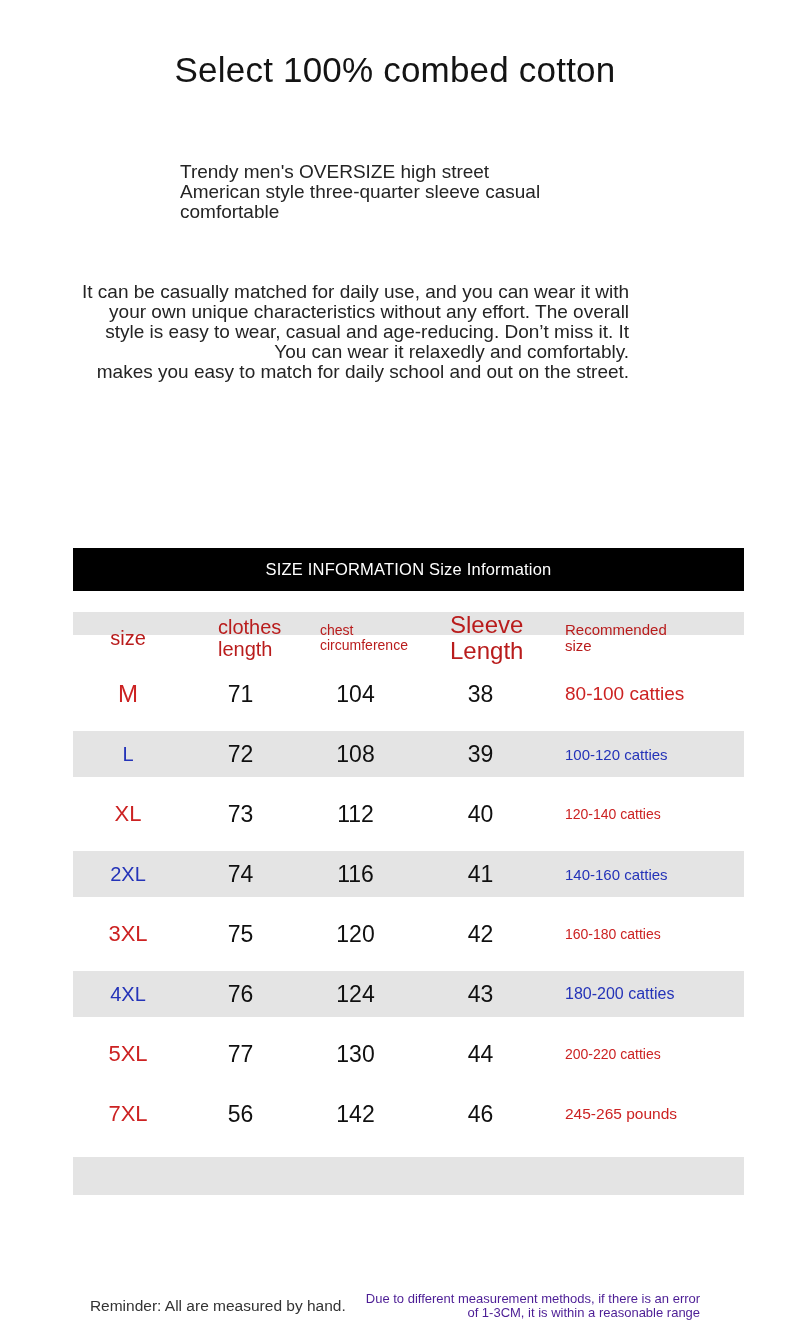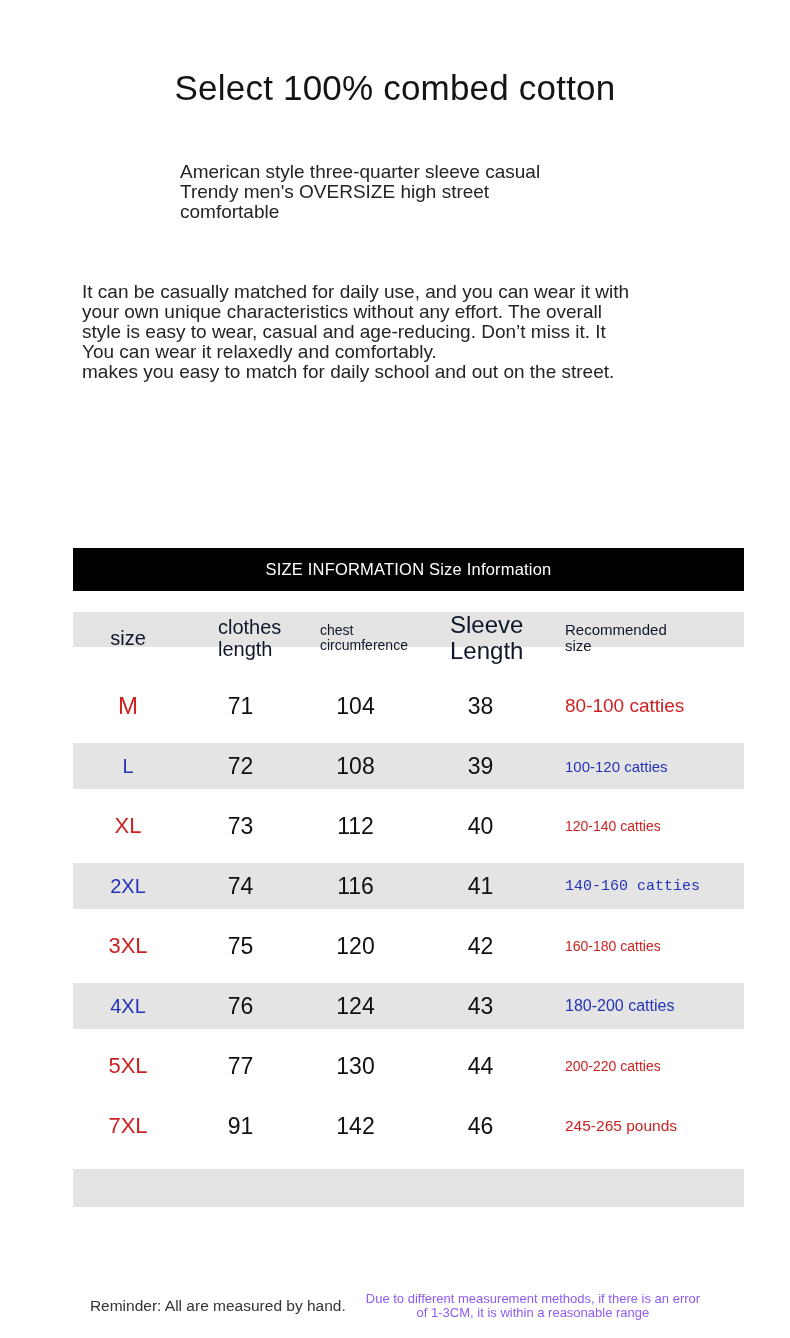--- a/index.html
+++ b/index.html
@@ -7,47 +7,47 @@
   body {
     width:790px; height:1338px; position:relative;
     font-family:"Liberation Sans", sans-serif; color:#222;
     overflow:hidden;
   }
   :root {
     --red:#cc2222; --blue:#2433b8; --stripe:#e4e4e4; --ink:#161616;
   }
 
   .title {
-    position:absolute; top:68px; left:0; width:100%;
+    position:absolute; top:50px; left:0; width:100%;
     text-align:center; font-size:35px; font-weight:400; color:#141414;
     letter-spacing:0.2px;
   }
 
   .intro {
     position:absolute; left:180px; top:162px;
     font-size:19px; line-height:20px; color:#242424;
   }
   .desc {
     position:absolute; left:82px; top:282px;
-    font-size:19px; line-height:20px; color:#242424;
+    font-size:19px; line-height:20px; color:#242424;text-align:right;
   }
 
   .banner {
     position:absolute; left:73px; top:548px; width:671px; height:43px;
     background:#000000; color:#ffffff;
     display:flex; align-items:center; justify-content:center;
     font-size:16.5px; letter-spacing:0.2px;
   }
 
   .size-table { position:absolute; left:73px; top:612px; width:671px; }
 
   .thead {
     display:grid; grid-template-columns:110px 115px 115px 135px 196px;
-    background:var(--stripe); height:35px; align-items:center;
-    color:#0f172a;
+    background:var(--stripe); height:23px; align-items:center;
+    color:#b91c1c;
   }
   .th { line-height:1.1; }
   .th-size   { text-align:center; font-size:20px; }
   .th-clothes{ font-size:20px; padding-left:35px; }
   .th-chest  { font-size:14px; padding-left:22px; }
   .th-sleeve { font-size:24px; padding-left:37px; }
   .th-rec    { font-size:15px; padding-left:17px; max-width:128px; }
 
   .rows { margin-top:29px; }
   .trow {
@@ -64,45 +64,45 @@
   .red  .c-size { color:var(--red);  font-size:22px; }
   .blue .c-size { color:var(--blue); font-size:20px; }
   .c-rec { text-align:left; padding-left:17px; }
   .red  .c-rec { color:var(--red); }
   .blue .c-rec { color:var(--blue); }
 
   .rows .trow:nth-child(1) .c-size { font-size:24px; }
   .rows .trow:nth-child(1) .c-rec  { font-size:19px; }
   .rows .trow:nth-child(2) .c-rec  { font-size:15px; }
   .rows .trow:nth-child(3) .c-rec  { font-size:14px; }
-  .rows .trow:nth-child(4) .c-rec  { font-size:15px;font-family:Liberation Mono, monospace; }
+  .rows .trow:nth-child(4) .c-rec  { font-size:15px; }
   .rows .trow:nth-child(5) .c-rec  { font-size:14px; }
   .rows .trow:nth-child(6) .c-rec  { font-size:16px; }
   .rows .trow:nth-child(7) .c-rec  { font-size:14px; }
   .rows .trow:nth-child(8) .c-rec  { font-size:15.5px; }
   .rows .trow:nth-child(9) .c-rec  { font-size:18px; }
   .rows .trow:nth-child(9) .c-size { font-size:21px; }
 
   .empty-band { margin-top:13px; height:38px; background:var(--stripe); }
 
   .footer {
     position:absolute; left:0; top:1292px; width:100%;
     display:flex; justify-content:center; align-items:center; gap:20px;
   }
   .reminder { font-size:15.5px; color:#333333; white-space:nowrap; }
-  .note { font-size:13px; line-height:14px; color:#8b5cf6; text-align:center; }
+  .note { font-size:13px; line-height:14px; color:#4c1d95; text-align:right; }
 </style>
 </head>
 <body>
 
 <h1 class="title">Select 100% combed cotton</h1>
 
 <div class="intro">
+  <div>Trendy men's OVERSIZE high street</div>
   <div>American style three-quarter sleeve casual</div>
-  <div>Trendy men's OVERSIZE high street</div>
   <div>comfortable</div>
 </div>
 
 <div class="desc">
   <div>It can be casually matched for daily use, and you can wear it with</div>
   <div>your own unique characteristics without any effort. The overall</div>
   <div>style is easy to wear, casual and age-reducing. Don’t miss it. It</div>
   <div>You can wear it relaxedly and comfortably.</div>
   <div>makes you easy to match for daily school and out on the street.</div>
 </div>
@@ -165,21 +165,21 @@
     </div>
     <div class="trow red">
       <div class="c c-size">5XL</div>
       <div class="c c-num">77</div>
       <div class="c c-num">130</div>
       <div class="c c-num">44</div>
       <div class="c-rec">200-220 catties</div>
     </div>
     <div class="trow red">
       <div class="c c-size">7XL</div>
-      <div class="c c-num">91</div>
+      <div class="c c-num">56</div>
       <div class="c c-num">142</div>
       <div class="c c-num">46</div>
       <div class="c-rec">245-265 pounds</div>
     </div>
   </div>
 
   <div class="empty-band"></div>
 </div>
 
 <div class="footer">

